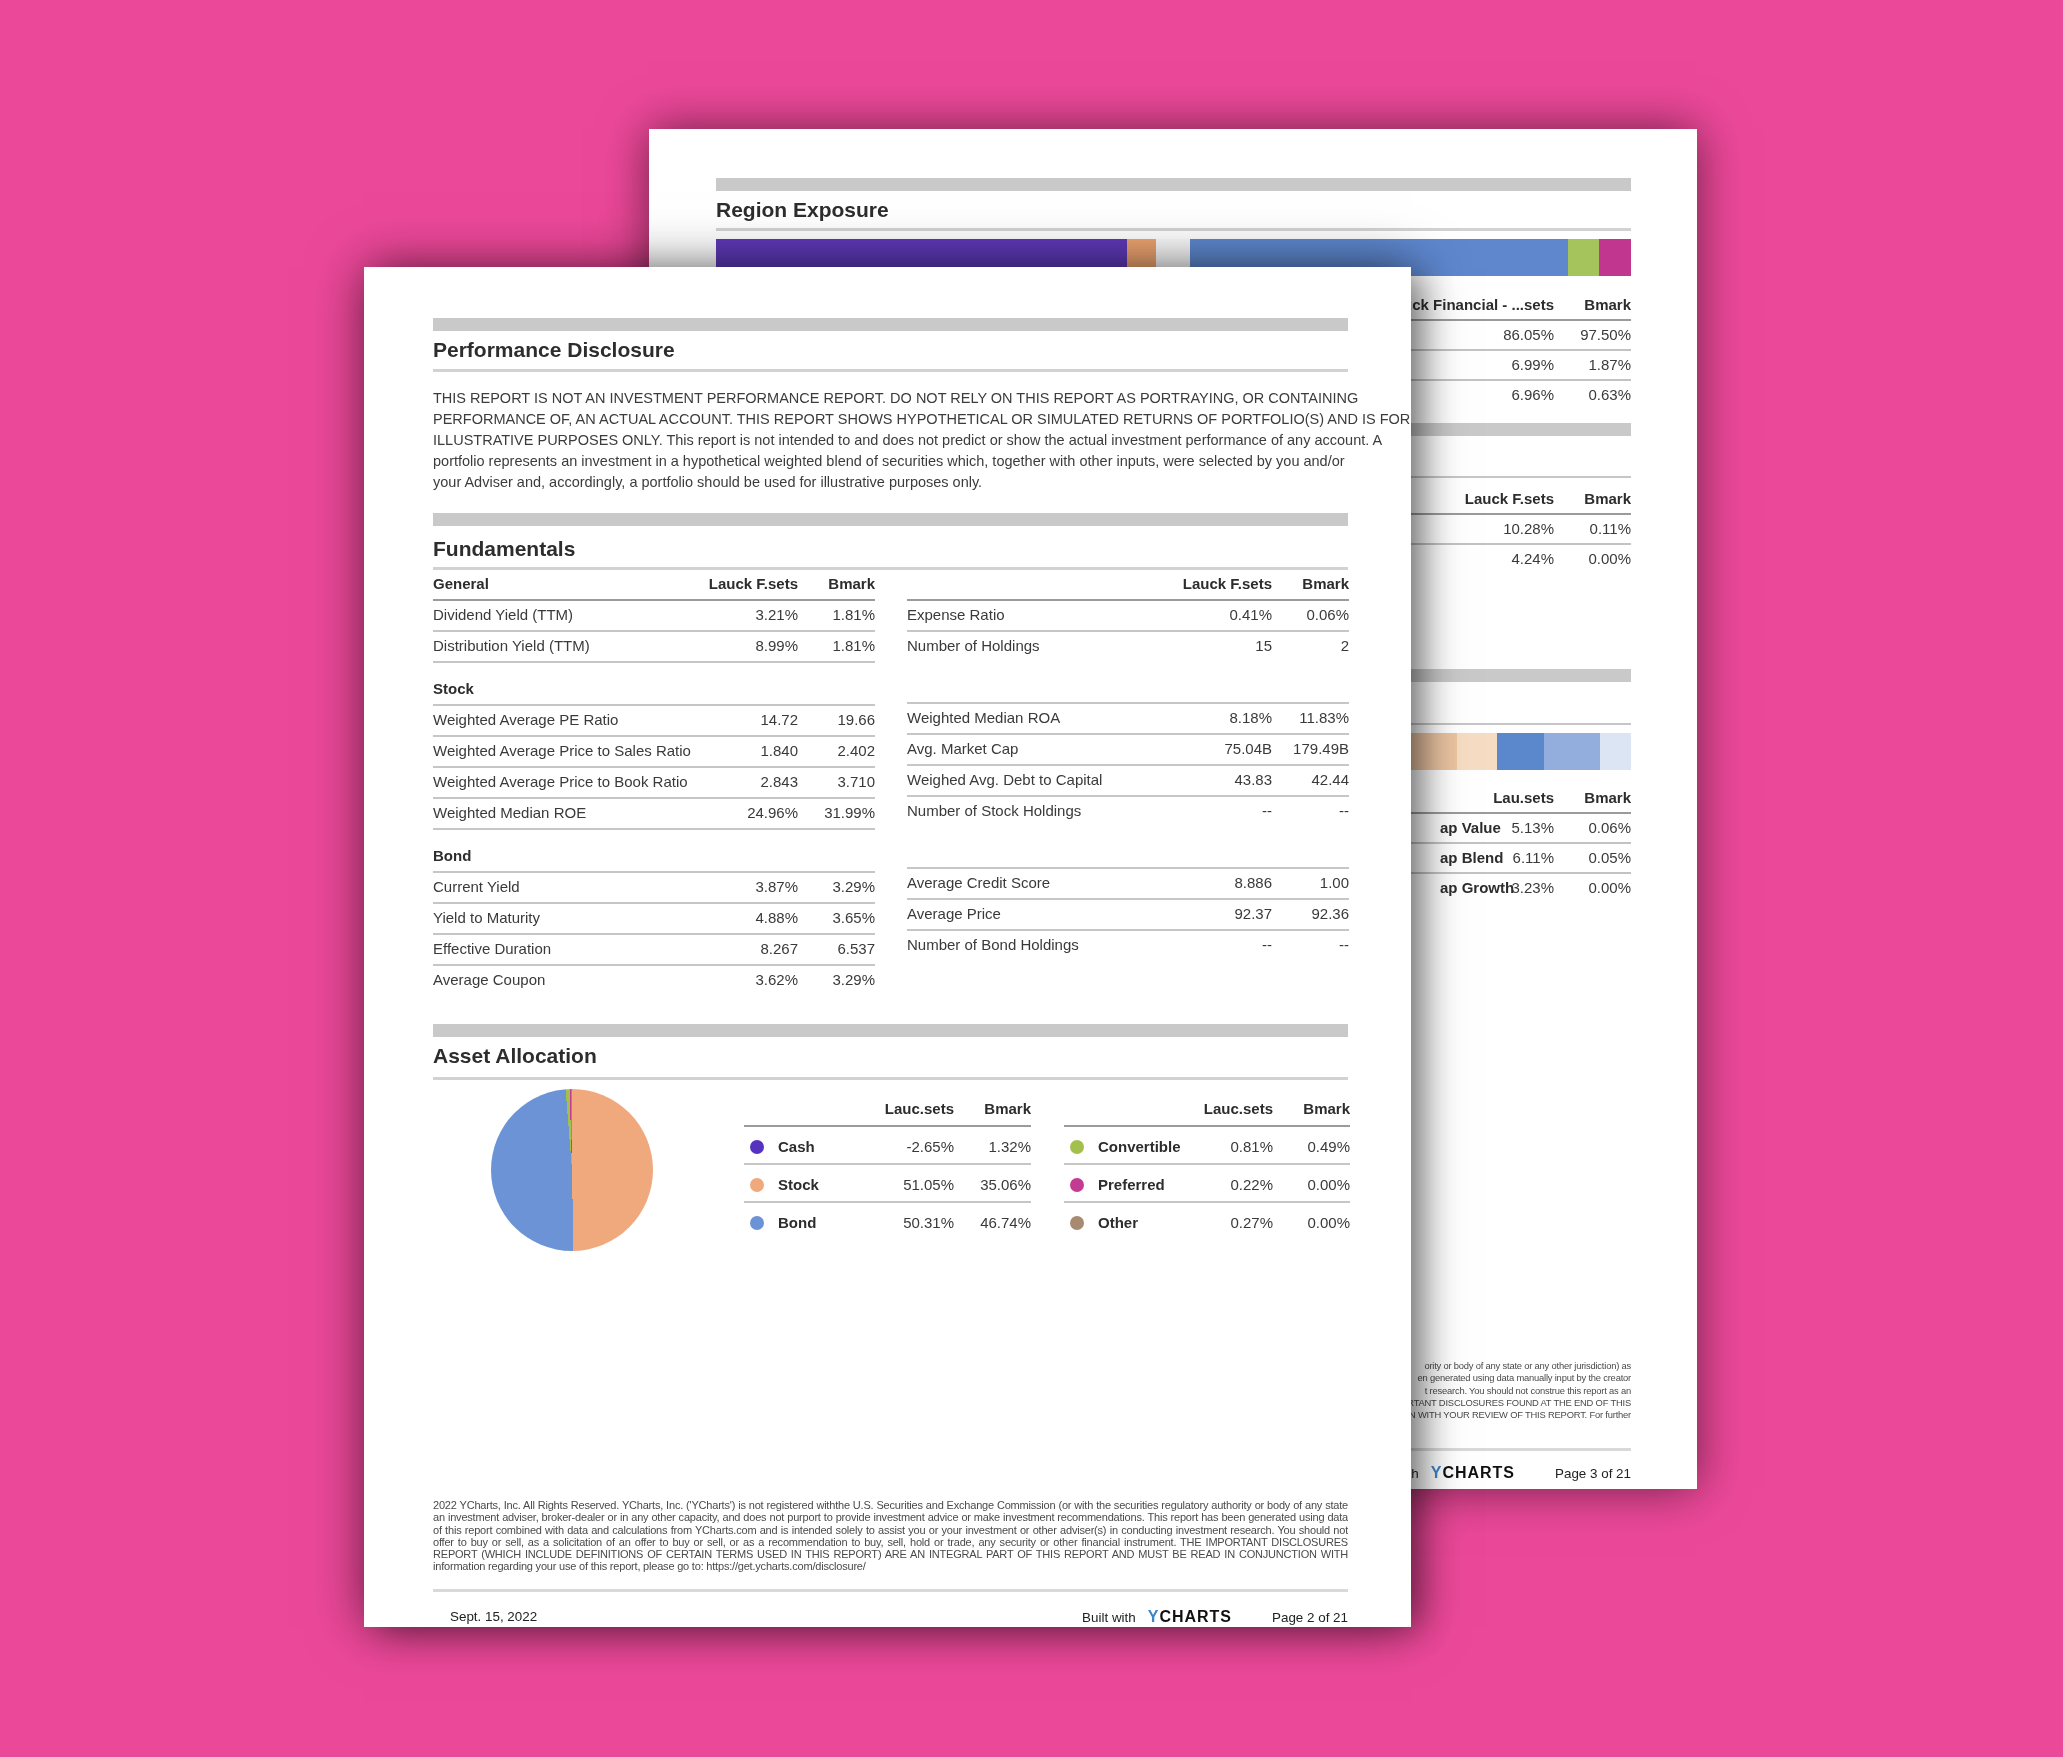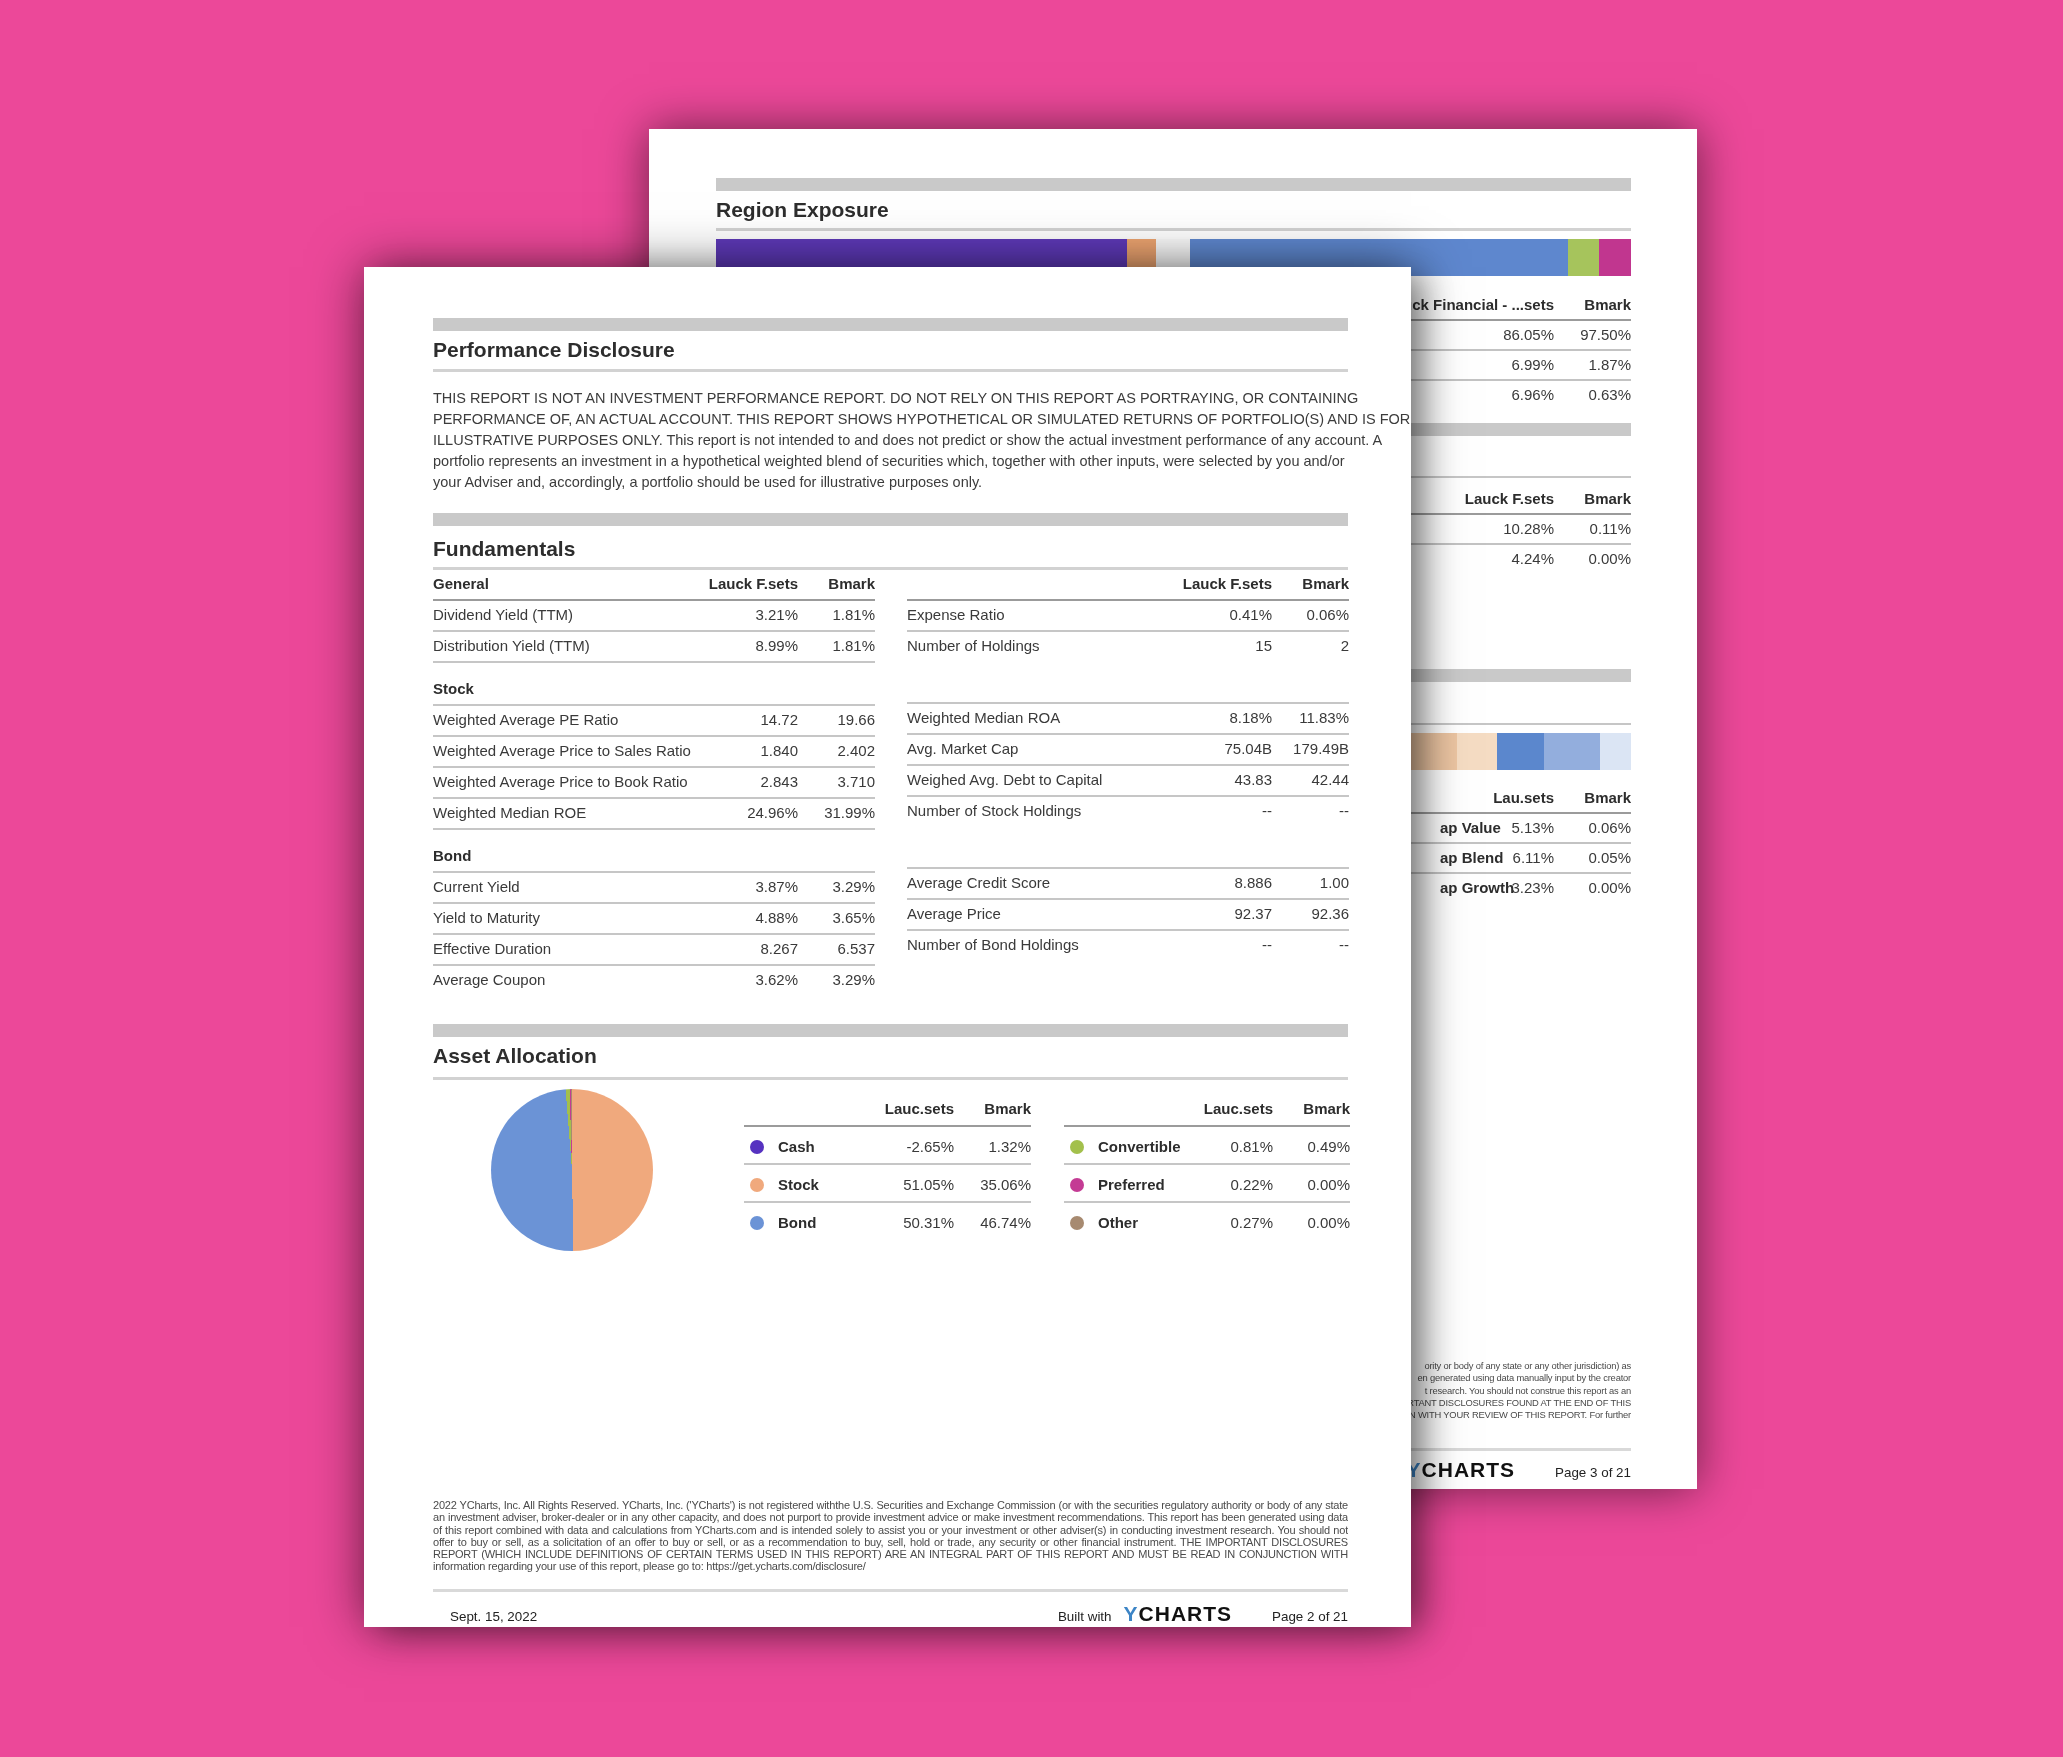--- a/index.html
+++ b/index.html
@@ -59,21 +59,21 @@
   .lrow .dot{width:14px;height:14px;border-radius:50%;left:6px;bottom:9px;}
   .lrow .lab{left:34px;font-weight:bold;color:#2d2d2d;}
   .lrow .v1{right:77px;}
   .lrow .v2{right:0;}
   .lrow.header .v1,.lrow.header .v2{font-weight:bold;color:#2d2d2d;}
   
   .footrule{position:absolute;height:3px;background:#d9d9d9;}
   .pfoot{position:absolute;top:1335px;height:24px;font-size:13.4px;color:#222;}
   .pfoot .date{position:absolute;left:17px;bottom:2px;}
   .fright{position:absolute;right:0;bottom:0;display:flex;align-items:baseline;gap:12px;}
-  .brand{font-weight:800;font-size:21px;letter-spacing:1px;color:#111;white-space:nowrap;}
+  .brand{font-weight:800;font-size:16px;letter-spacing:1px;color:#111;white-space:nowrap;}
   .brand .by{color:#3d85c6;}
   .pageno{margin-left:28px;}
 </style>
 </head>
 <body>
 
 <div class="canvas">
 
   <section class="page back">
     <div class="band" style="left:67px;top:49px;width:915px;"></div>

